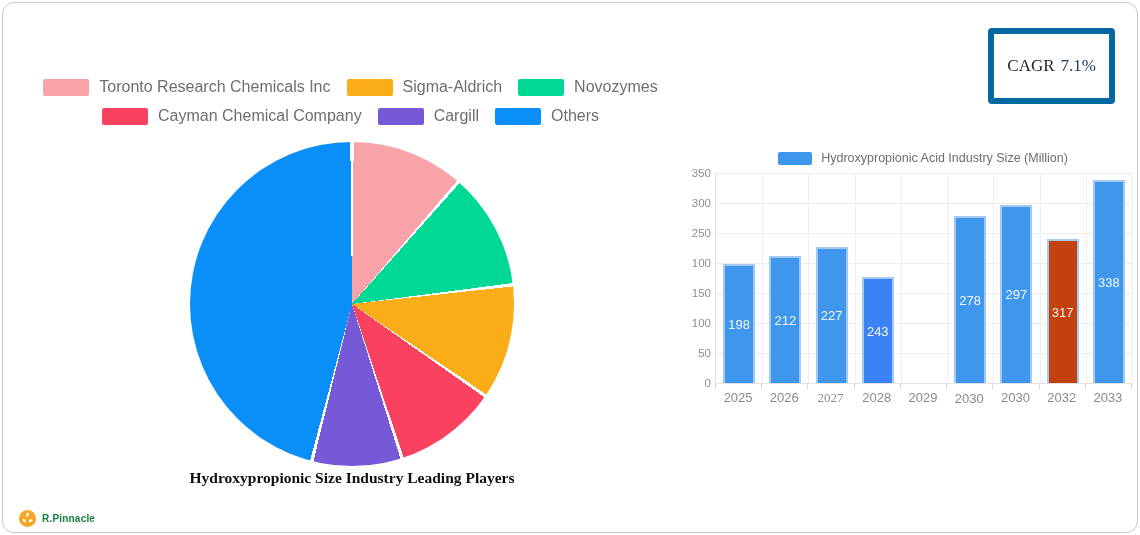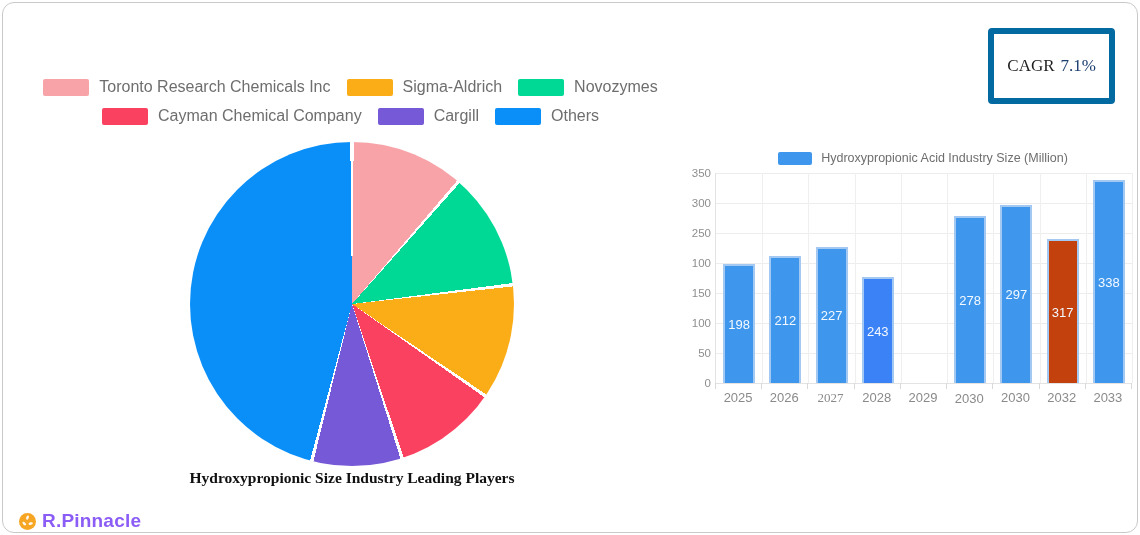--- a/index.html
+++ b/index.html
@@ -36,21 +36,21 @@
   .xtickmark{position:absolute;width:1px;height:6px;background:#d9d9d9;}
   .ytick{position:absolute;left:0;width:20px;text-align:right;font-size:11.5px;color:#8e8e8e;
          transform:translateY(-50%);}
   .xtick{position:absolute;text-align:center;font-size:13px;color:#8a8a8a;}
   .bar{position:absolute;bottom:0;width:32px;box-sizing:border-box;border:2px solid;border-bottom:none;
        display:flex;align-items:center;justify-content:center;}
   .bar-val{font-size:13px;color:#f4f9ff;}
 
   
   .brand{position:absolute;left:16px;top:507px;display:flex;align-items:center;gap:6px;}
-  .brand-name{font-size:19px;font-weight:bold;color:#8b5cf6;letter-spacing:.2px;}
+  .brand-name{font-size:10px;font-weight:bold;color:#15803d;letter-spacing:.2px;}
 </style>
 </head>
 <body>
 
 <div class="card">
 
   <div class="cagr">
     <span>CAGR</span><span class="val">7.1%</span>
   </div>
 

